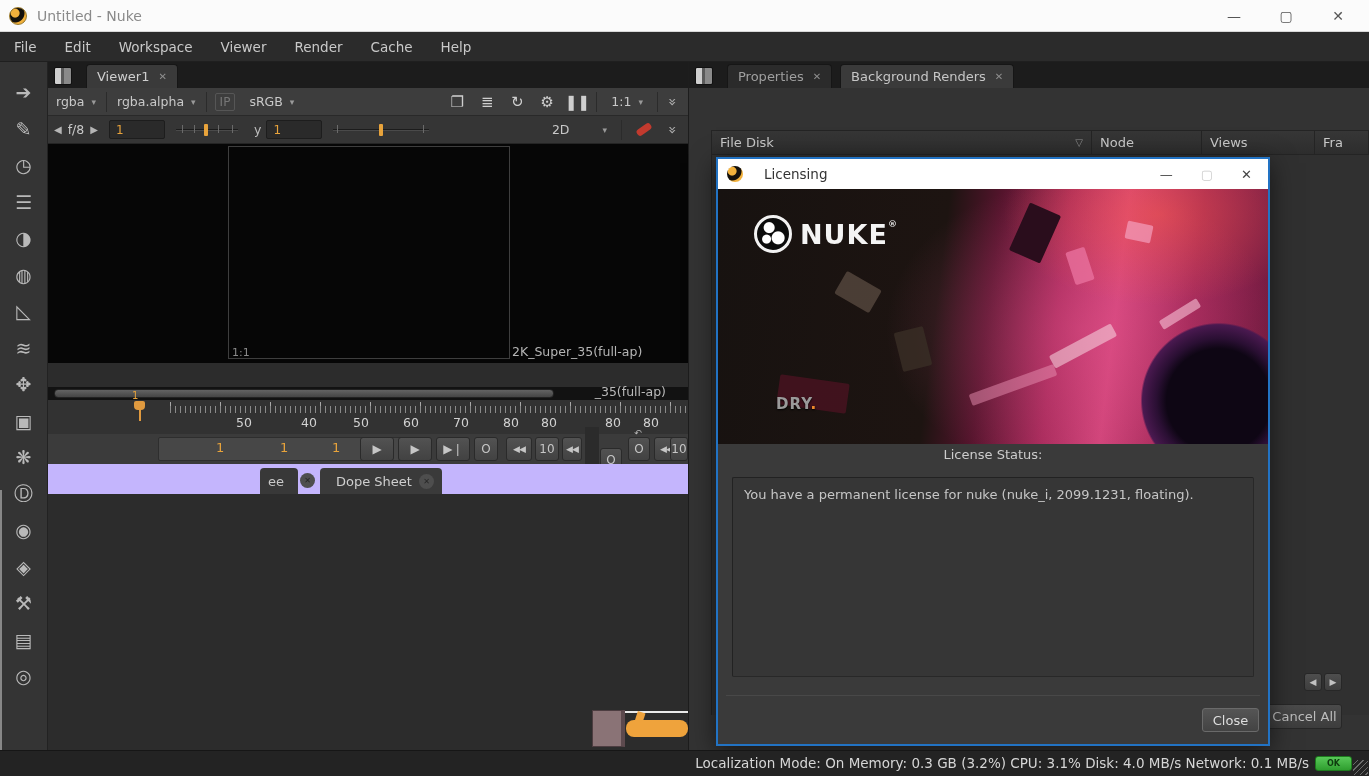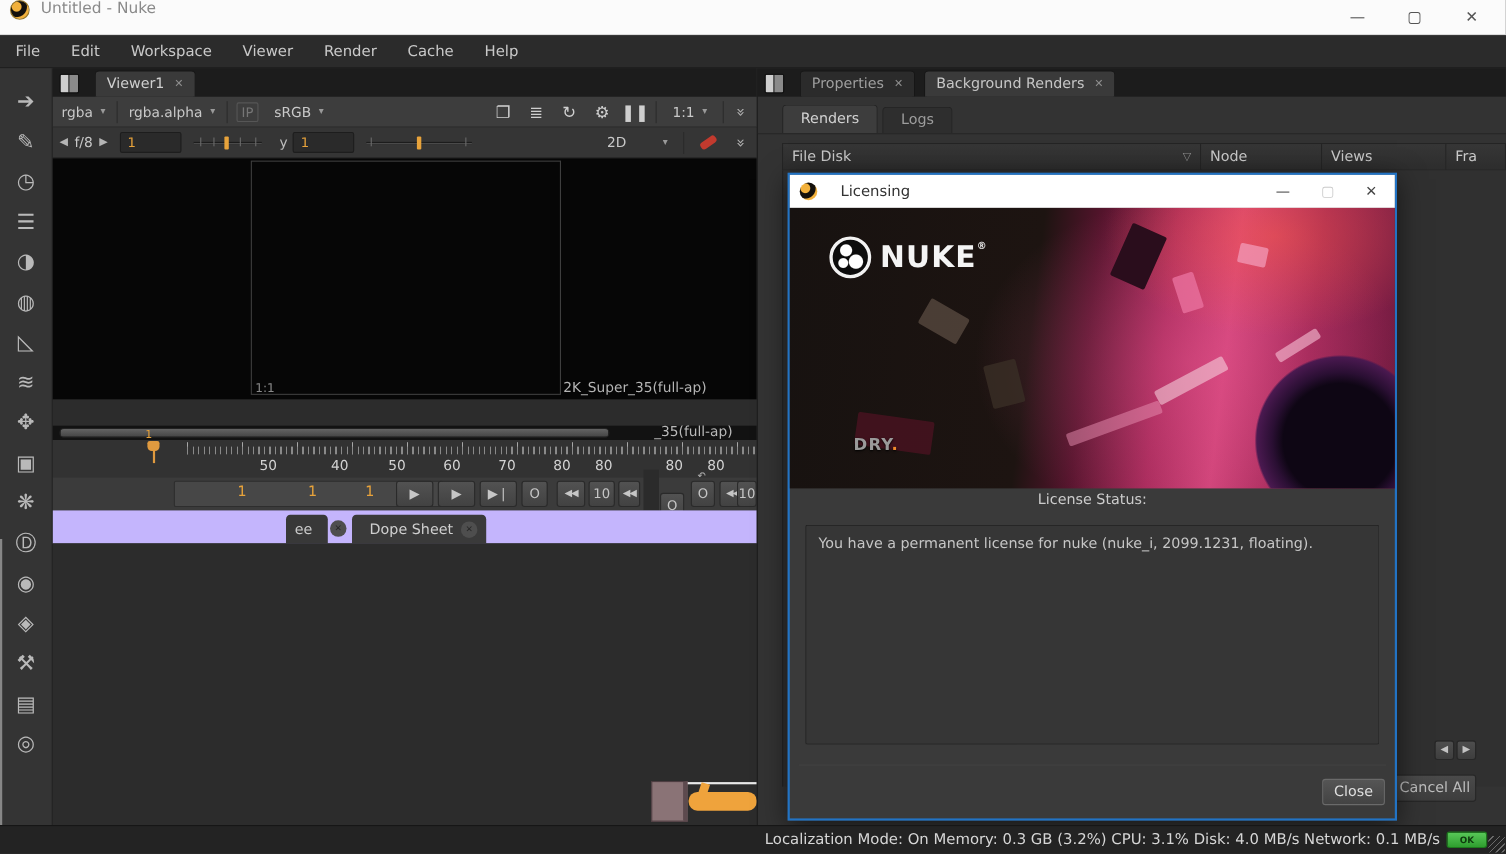--- a/index.html
+++ b/index.html
@@ -1,20 +1,20 @@
 <!DOCTYPE html>
 <html><head>
 <meta charset="utf-8">
 <style>
   *{box-sizing:border-box;margin:0;padding:0}
   html,body{width:1369px;height:776px;overflow:hidden}
   body{font-family:"DejaVu Sans","Liberation Sans",sans-serif;background:#2c2c2c;color:#c9c9c9;position:relative;font-size:13px}
 
   
-  #titlebar{position:absolute;left:0;top:0;width:1369px;height:32px;background:#fbfbfb;border-bottom:1px solid #d8d8d8;display:flex;}
+  #titlebar{position:absolute;left:0;top:0;width:1369px;height:32px;background:#fbfbfb;border-bottom:1px solid #d8d8d8;display:flex;align-items:center}
   #titlebar .applogo{width:18px;height:18px;border-radius:50%;margin-left:9px;background:radial-gradient(circle at 32% 32%,#f2b13c 0 26%,#14110c 32% 58%,#f2b13c 64% 78%,#14110c 84%);border:1px solid #9a7a2c}
   #titlebar .title{margin-left:10px;color:#8a8a8a;font-size:14px}
   #titlebar .winbtns{margin-left:auto;display:flex;align-items:center;gap:30px;padding-right:20px;color:#555;font-size:14px}
   #titlebar .winbtns span{width:22px;text-align:center;cursor:default}
 
   #menubar{position:absolute;left:0;top:32px;width:1369px;height:30px;background:#2b2b2b;display:flex;align-items:center;border-bottom:1px solid #1f1f1f}
   #menubar span{padding:0 14px;color:#c9c9c9;font-size:13.5px}
 
   
   #toolbar{position:absolute;left:0;top:62px;width:48px;height:688px;background:#343434;border-right:1px solid #222;display:flex;flex-direction:column;align-items:center;padding-top:12px;gap:0}
@@ -340,28 +340,20 @@
     <div class="panegrip"></div>
     <div class="rtab inactive">
       <span>Properties</span>
       <span class="tabx">✕</span>
     </div>
     <div class="rtab active">
       <span>Background Renders</span>
       <span class="tabx">✕</span>
     </div>
   </div>
-  <div class="rsubtabs">
-    <div class="stab active">
-        <span>Renders</span>
-      </div>
-    <div class="stab inactive">
-        <span>Logs</span>
-      </div>
-  </div>
   <div class="rheader">
     <div class="hcell" style="width:380px">
       <span>File Disk</span>
       <span class="sort">▽</span>
     </div>
     <div class="hcell" style="width:110px">
         <span>Node</span>
       </div>
     <div class="hcell" style="width:113px">
         <span>Views</span>

